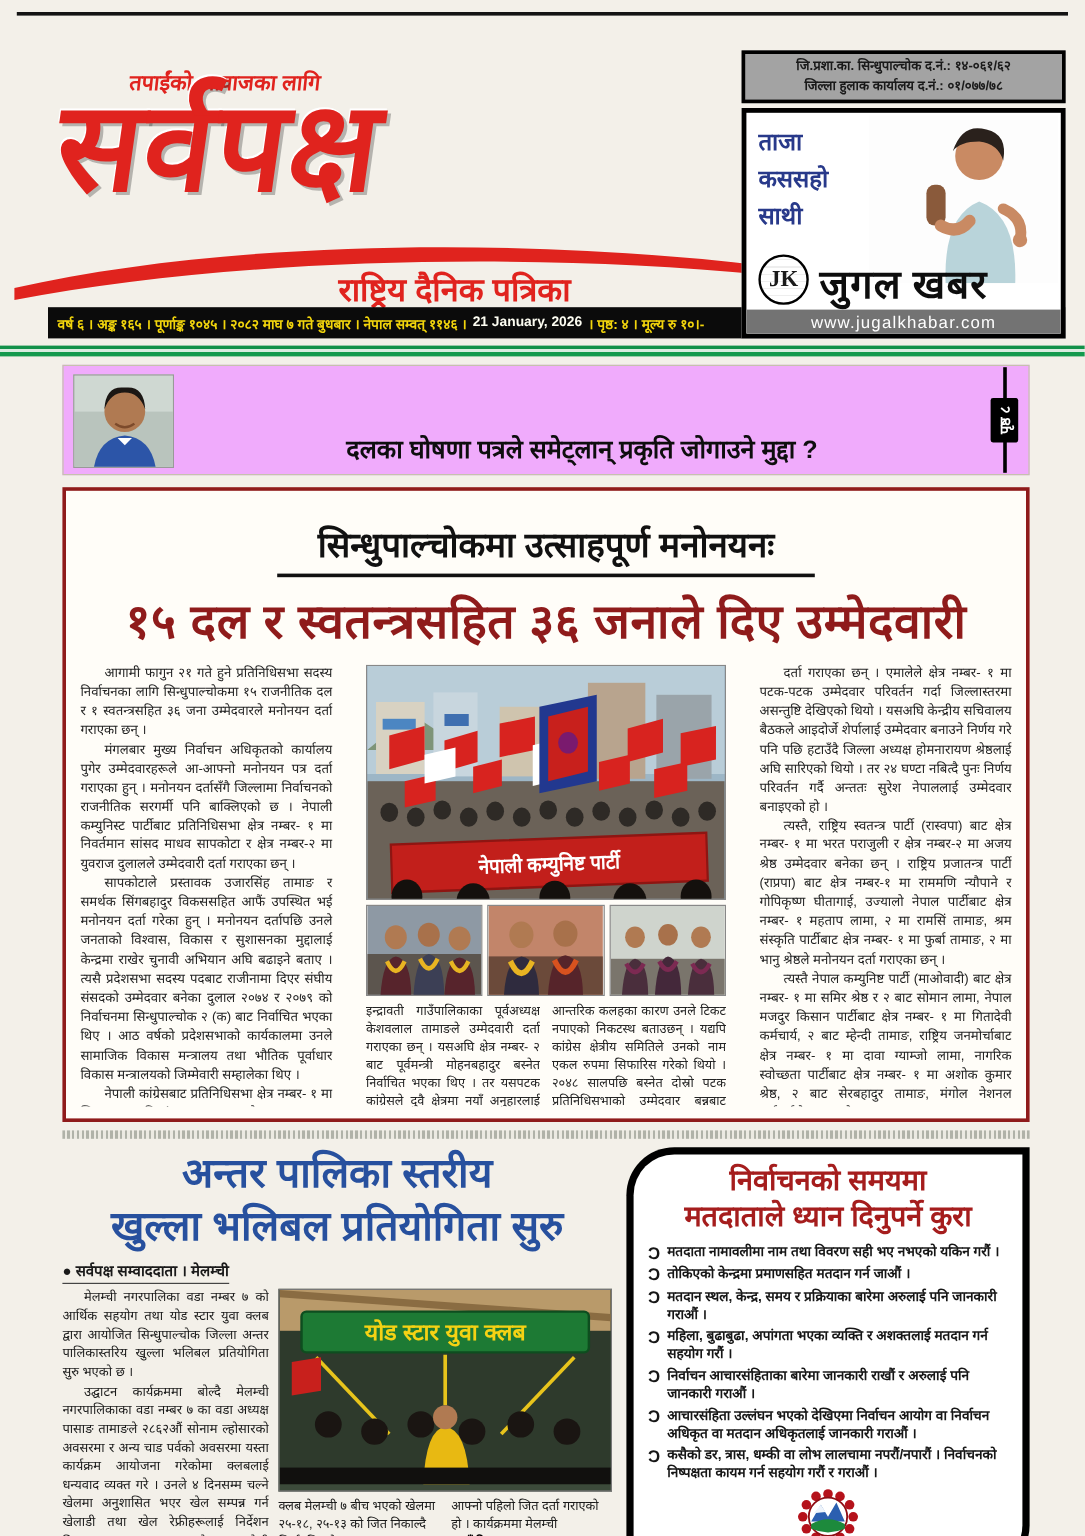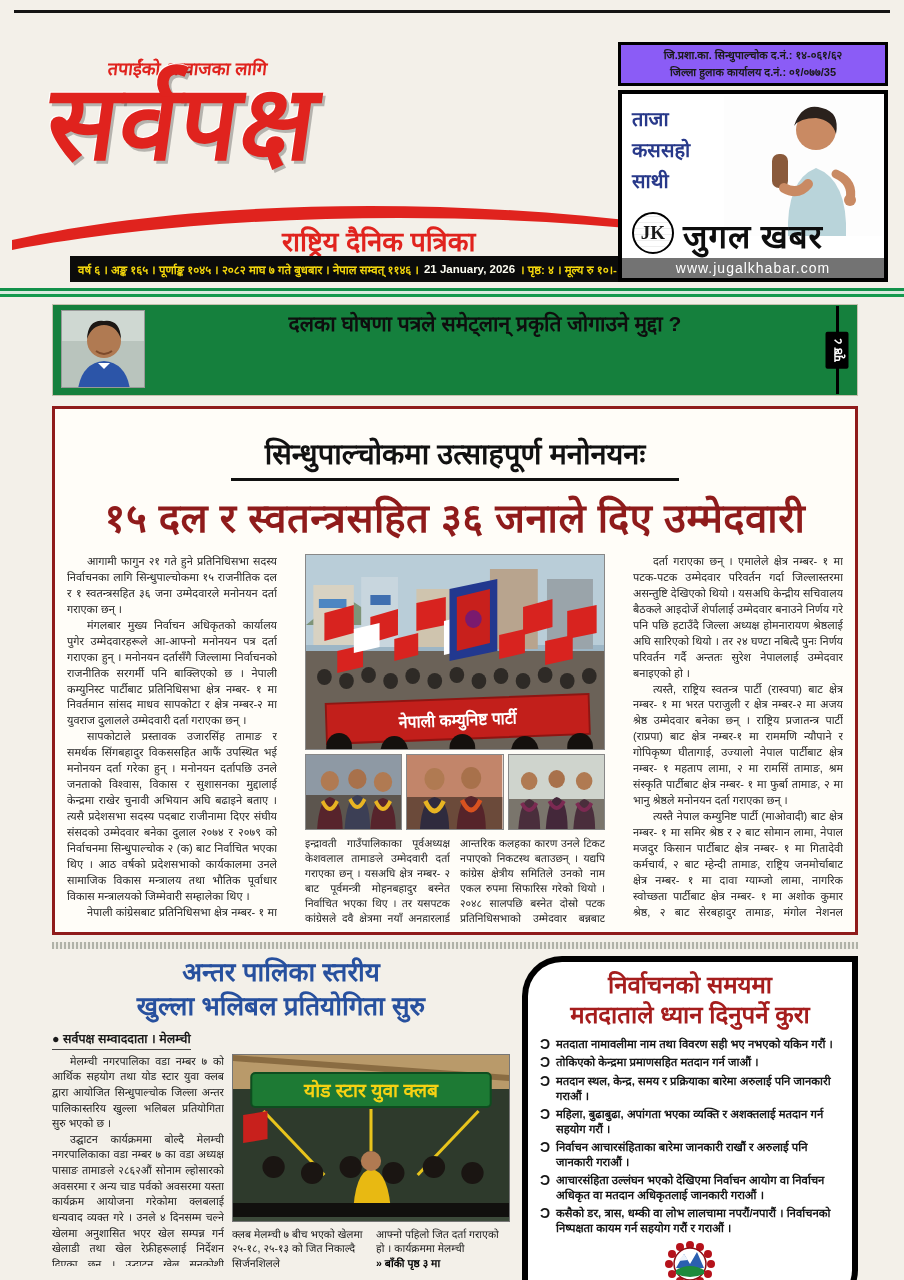--- a/index.html
+++ b/index.html
@@ -10,43 +10,43 @@
   }
   
   .header { position:relative; height:300px; }
   .topline { position:absolute; left:14px; right:14px; top:10px; height:3px; background:#141414; }
   .tag-top { position:absolute; left:108px; top:56px; font-size:18px; font-weight:bold; color:#e0231e; transform:skewX(-6deg); }
   .logo { position:absolute; left:48px; top:66px; font-size:104px; line-height:1.1; font-weight:bold;
           color:#e0231e; transform:skewX(-8deg);
           text-shadow:3px 3px 0 rgba(40,40,40,.30), -1px -1px 0 #fff; letter-spacing:2px; white-space:nowrap; }
   .swoosh { position:absolute; left:10px; top:196px; }
   .tag-bottom { position:absolute; left:282px; top:222px; font-size:27px; font-weight:bold; color:#e0231e; }
-  .regbox { position:absolute; right:16px; top:42px; width:270px; background:#8b5cf6; border:3px solid #000;
+  .regbox { position:absolute; right:16px; top:42px; width:270px; background:#a3a3a3; border:3px solid #000;
             font-size:11px; font-weight:bold; text-align:center; line-height:1.55; padding:2px 3px; z-index:6; }
   .adbox { position:absolute; right:16px; top:90px; width:270px; height:192px; background:#fff;
            border:4px solid #000; z-index:5; overflow:hidden; }
   .ad-slogan { position:absolute; left:10px; top:10px; font-size:20px; font-weight:bold; color:#28398a; line-height:1.55; }
   .jk-logo { position:absolute; left:10px; top:118px; width:42px; height:42px; border:2.5px solid #000; border-radius:50%;
              display:flex; align-items:center; justify-content:center; font-family:"Liberation Serif",serif;
              font-weight:bold; font-size:19px; background:
              repeating-linear-gradient(0deg,#fff 0 5px,#eee 5px 6px); }
   .ad-woman { position:absolute; right:2px; top:2px; }
   .ad-brand { position:absolute; left:0; right:0; bottom:20px; text-align:center; font-size:33px; font-weight:bold;
               color:#0d0d0d; letter-spacing:1px; font-family:"Liberation Serif",serif; }
   .ad-site { position:absolute; left:0; right:0; bottom:0; height:20px; background:#737373; color:#fff;
              font-size:14px; display:flex; align-items:center; justify-content:center; letter-spacing:1px; }
   .datebar { position:absolute; left:40px; right:16px; top:256px; height:26px; background:#0b0b0b;
-             display:flex; align-items:center; padding:0 8px; white-space:nowrap; overflow:hidden; z-index:1;margin-left:30px; }
+             display:flex; align-items:center; padding:0 8px; white-space:nowrap; overflow:hidden; z-index:1; }
   .datebar span { font-size:11.5px; font-weight:bold; color:#f2d50c; }
   .datebar .en { color:#fdfdf2; margin:0 5px; }
   .greensep { position:absolute; left:0; right:0; top:288px; height:9px;
               background:linear-gradient(to bottom,#12914a 0 30%,#d9ece0 30% 62%,#149a4e 62% 100%); }
   
   .teasers { display:flex; gap:10px; margin:4px 46px 10px 52px; height:92px; }
-  .teaser { flex:1; background:#15803d; border:1px solid #c6c1ae; display:flex; align-items:flex-start;
+  .teaser { flex:1; background:#f0abfc; border:1px solid #c6c1ae; display:flex; align-items:flex-end;
             gap:8px; padding:5px 8px; position:relative; }
   .teaser h3 { flex:1; font-size:21px; line-height:1.35; font-weight:bold; color:#0e0e0e; text-align:center; }
   .headshot { width:84px; height:78px; flex:0 0 84px; border:1px solid #999; background:#cfd6d2; overflow:hidden; }
   .ptag { position:relative; width:24px; height:100%; flex:0 0 24px; }
   .ptag::before { content:""; position:absolute; left:50%; top:-4px; bottom:-4px; width:3px; margin-left:-1.5px; background:#000; }
   .ptag b { position:absolute; left:50%; top:50%; transform:translate(-50%,-50%) rotate(180deg);
             writing-mode:vertical-rl; background:#000; color:#fff; font-size:12px; padding:7px 3px;
             border-radius:2px; white-space:nowrap; }
   
   .lead { margin:0 46px 0 52px; border:3px solid #8f1b1b; background:#fffdf8; padding:24px 12px 10px; }
@@ -65,21 +65,21 @@
   .mini { flex:1; height:76px; border:1px solid #888; overflow:hidden; }
   .subtext { display:flex; gap:10px; margin-top:6px; flex:1; overflow:hidden; }
   .subcol { flex:1; font-size:10.6px; line-height:1.42; text-align:justify; color:#242424; overflow:hidden; }
   .cont { font-weight:bold; color:#000; white-space:nowrap; }
   
   .hatch { margin:7px 46px 7px 52px; height:7px;
            background:repeating-linear-gradient(90deg,#b0b2a8 0 2px,#eceae2 2px 4px); }
   
   .bottom { display:flex; gap:12px; margin:0 46px 0 52px; }
   .sports { width:458px; flex:0 0 458px; }
-  .sports h2 { color:#27509e; font-size:26px; font-weight:bold; text-align:center; line-height:1.3; }
+  .sports h2 { color:#27509e; font-size:34px; font-weight:bold; text-align:center; line-height:1.3; }
   .sports .byline { margin:6px 0 4px; }
   .sports-row { display:flex; gap:8px; }
   .sports-text { width:172px; flex:0 0 172px; font-size:10.8px; line-height:1.45; text-align:justify; height:212px; overflow:hidden; }
   .sports-text p { text-indent:18px; }
   .clubphoto { flex:1; height:162px; border:1px solid #777; overflow:hidden; background:#3c4a3a; }
   .sports-right { flex:1; display:flex; flex-direction:column; }
   .caprow { display:flex; gap:10px; margin-top:5px; font-size:10.6px; line-height:1.4; }
   .caprow > div { flex:1; }
   
   .notice { flex:1; background:#000; border-radius:40px 0 40px 0; padding:6px; }
@@ -97,21 +97,21 @@
   <div class="topline"></div>
   <div class="tag-top">तपाईंको आवाजका लागि</div>
   <div class="logo">सर्वपक्ष</div>
   <svg class="swoosh" width="650" height="60" viewBox="0 0 650 60">
     <path d="M2,44 C180,4 430,0 648,28 L648,35 C430,12 180,20 2,54 Z" fill="#e0231e"></path>
   </svg>
   <div class="tag-bottom">राष्ट्रिय दैनिक पत्रिका</div>
 
   <div class="regbox">
     <div>जि.प्रशा.का. सिन्धुपाल्चोक द.नं.: १४-०६१/६२</div>
-    <div>जिल्ला हुलाक कार्यालय द.नं.: ०१/०७७/35</div>
+    <div>जिल्ला हुलाक कार्यालय द.नं.: ०१/०७७/७८</div>
   </div>
 
   <div class="adbox">
     <div class="ad-slogan">
       <div>ताजा</div>
       <div>कससहो</div>
       <div>साथी</div>
     </div>
     <svg class="ad-woman" width="158" height="140" viewBox="0 0 158 140">
       <rect width="158" height="140" fill="#fdfdfd"></rect>

